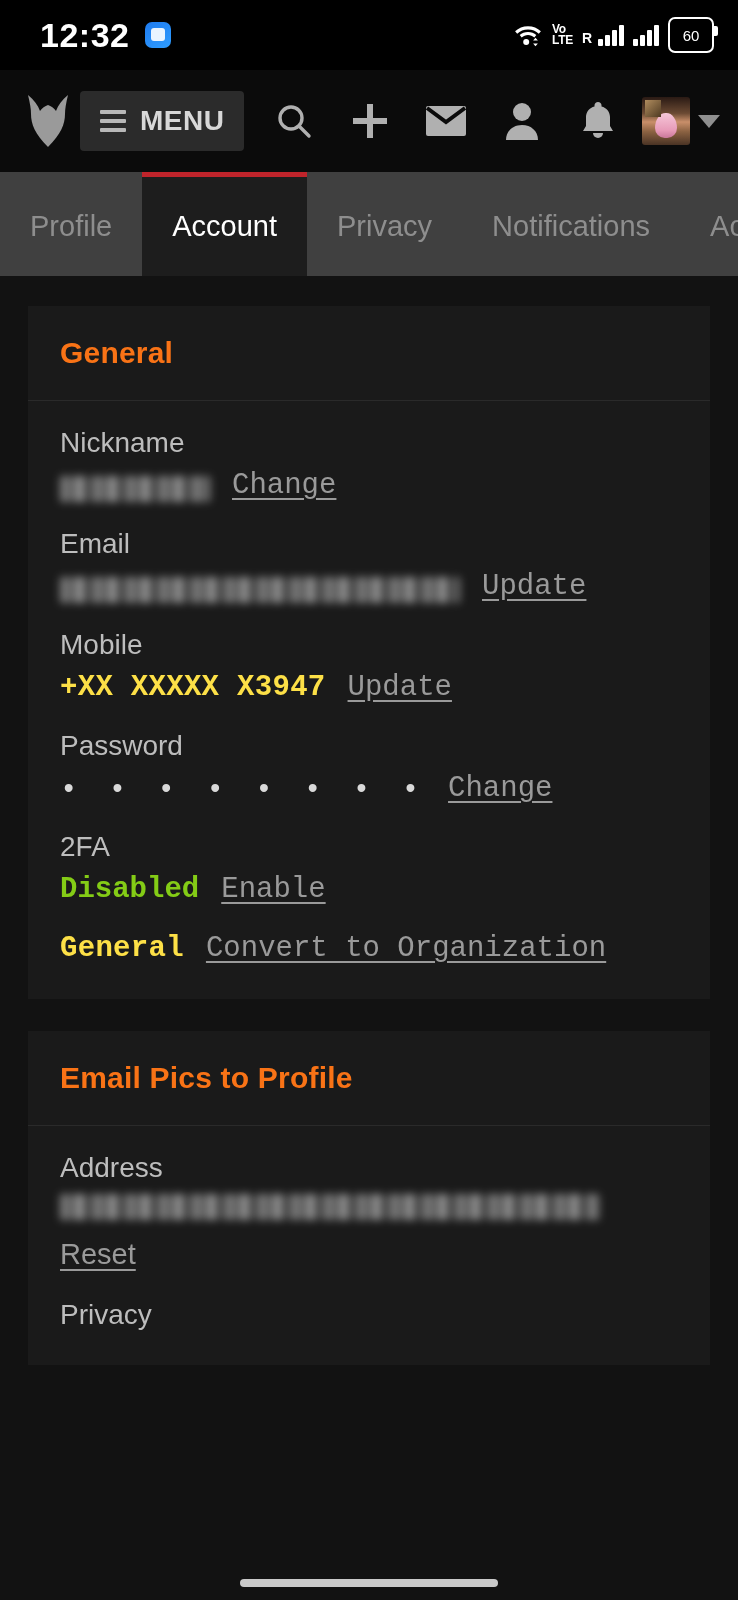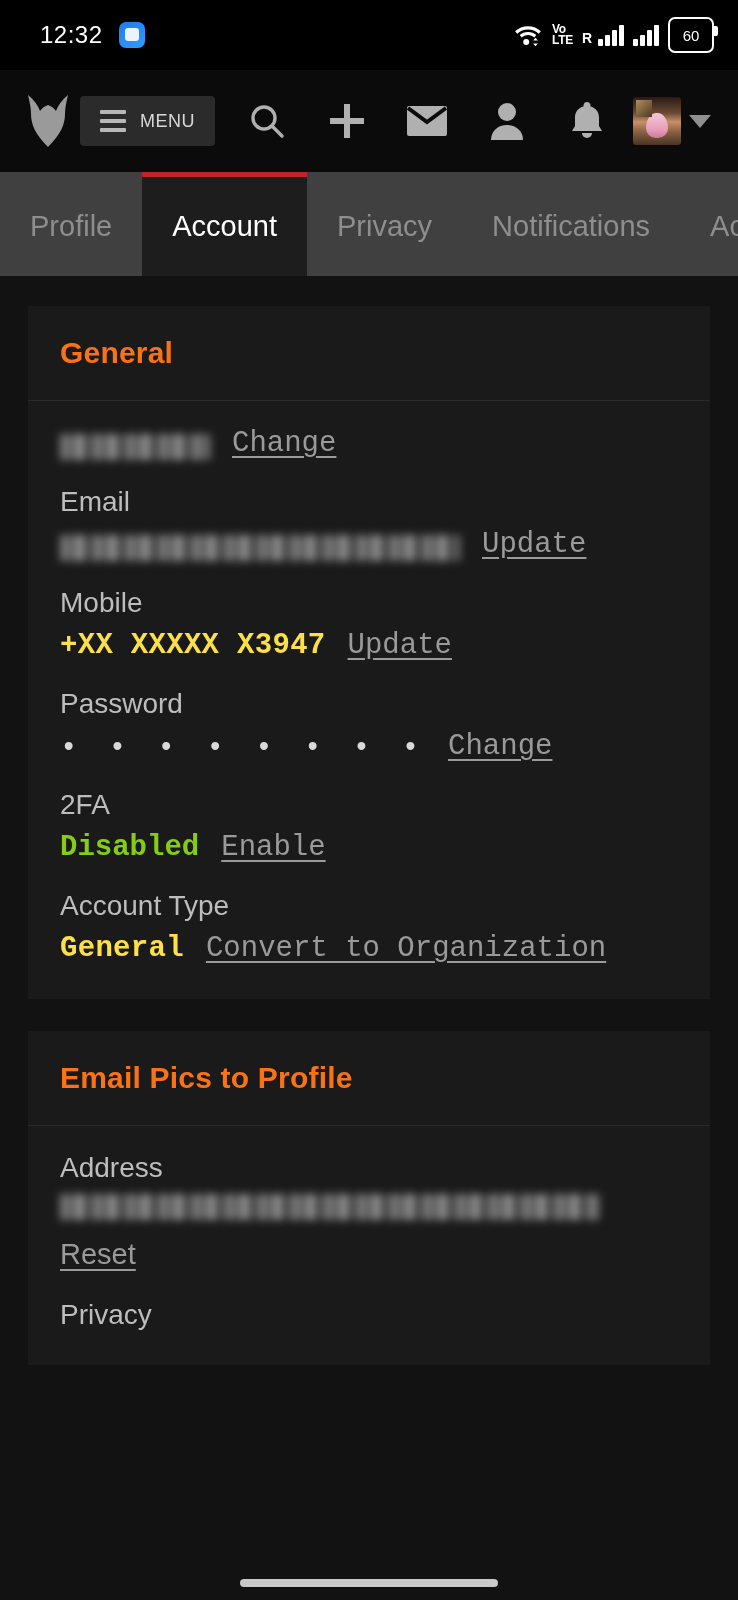--- a/index.html
+++ b/index.html
@@ -10,21 +10,21 @@
     overflow:hidden;
   }
 
   
   .statusbar{
     height:70px; background:#000; color:#fff;
     display:flex; align-items:center; justify-content:space-between;
     padding:0 24px 0 40px;
   }
   .sb-left{ display:flex; align-items:center; gap:16px; }
-  .sb-clock{ font-size:24px; letter-spacing:.5px; font-weight:400; }
+  .sb-clock{ font-size:34px; letter-spacing:.5px; font-weight:700; }
   .sb-app-icon{
     width:26px;height:26px;border-radius:7px;
     background:linear-gradient(145deg,#1e7bf0,#2f9dff);
     position:relative;
   }
   .sb-app-icon::after{
     content:""; position:absolute; inset:6px 6px 7px 6px;
     background:#eaf4ff; border-radius:3px;
   }
   .sb-right{ display:flex; align-items:center; gap:9px; }
@@ -58,21 +58,21 @@
     display:flex;align-items:center;gap:0;padding:0 18px 0 22px;
   }
   .logo{ width:52px;height:56px; flex:0 0 auto; margin-right:6px;}
   .menu-btn{
     display:flex;align-items:center;gap:14px;
     background:#2b2b2b;border-radius:4px;
     padding:14px 20px; margin-right:12px; cursor:pointer;
   }
   .hamburger{ display:flex;flex-direction:column;gap:5px; }
   .hamburger i{ display:block;width:26px;height:4px;background:#b8b8b8;border-radius:1px;}
-  .menu-label{ color:#d8d8d8;font-size:18px;font-weight:400;letter-spacing:.5px;}
+  .menu-label{ color:#d8d8d8;font-size:28px;font-weight:700;letter-spacing:.5px;}
   .hicon{
     width:80px;height:60px;display:flex;align-items:center;justify-content:center;
     cursor:pointer;
   }
   .hicon svg{ display:block; }
   .avatar-wrap{ display:flex;align-items:center;gap:8px;margin-left:6px;}
   .avatar{
     width:48px;height:48px;border-radius:3px;overflow:hidden;
     background:
       radial-gradient(circle at 50% 62%, #f2b9cd 0 22%, rgba(242,185,205,0) 23%),
@@ -264,20 +264,21 @@
 
 <div class="content">
 
   <div class="card">
     <div class="card-head">
       <div class="card-title">General</div>
     </div>
     <div class="card-body">
 
       <div class="field">
+        <div class="field-label">Nickname</div>
         <div class="field-row">
           <span class="redacted w-nick"></span>
           <span class="link">Change</span>
         </div>
       </div>
 
       <div class="field">
         <div class="field-label">Email</div>
         <div class="field-row">
           <span class="redacted w-email"></span>
@@ -303,21 +304,20 @@
 
       <div class="field">
         <div class="field-label">2FA</div>
         <div class="field-row">
           <span class="value-danger">Disabled</span>
           <span class="link">Enable</span>
         </div>
       </div>
 
       <div class="field">
-        <div class="field-label">Account Type</div>
         <div class="field-row">
           <span class="value-strong">General</span>
           <span class="link">Convert to Organization</span>
         </div>
       </div>
 
     </div>
   </div>
 
   <div class="card">

